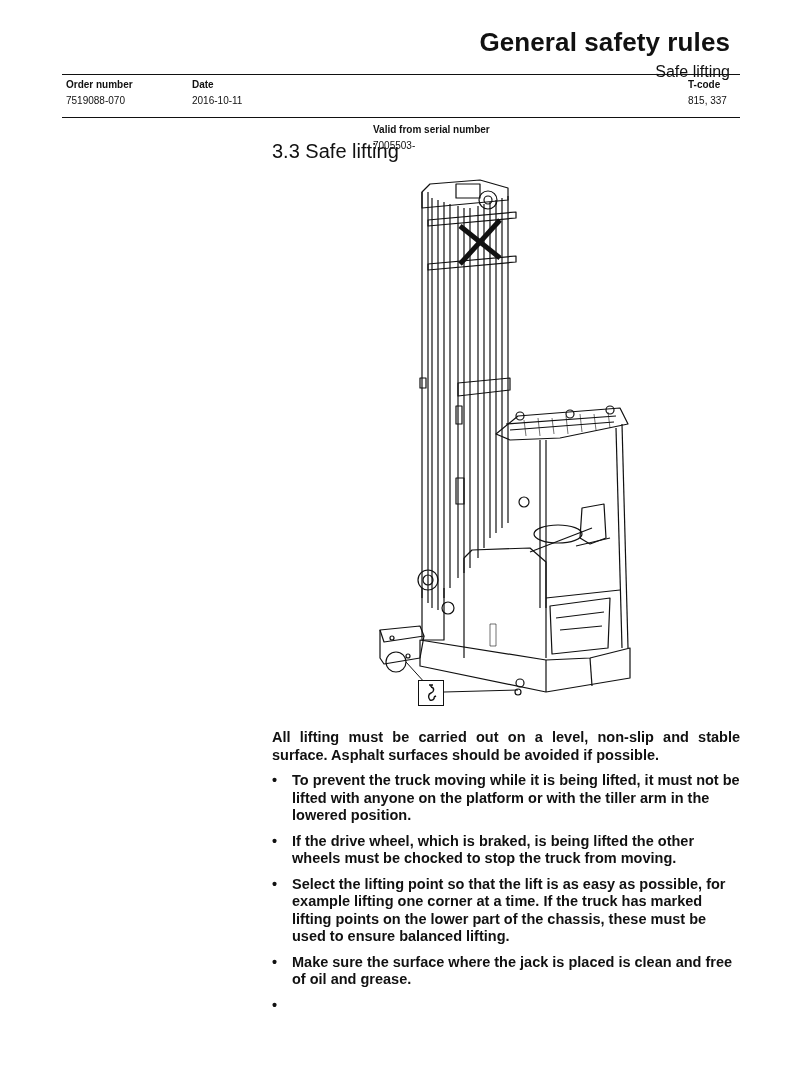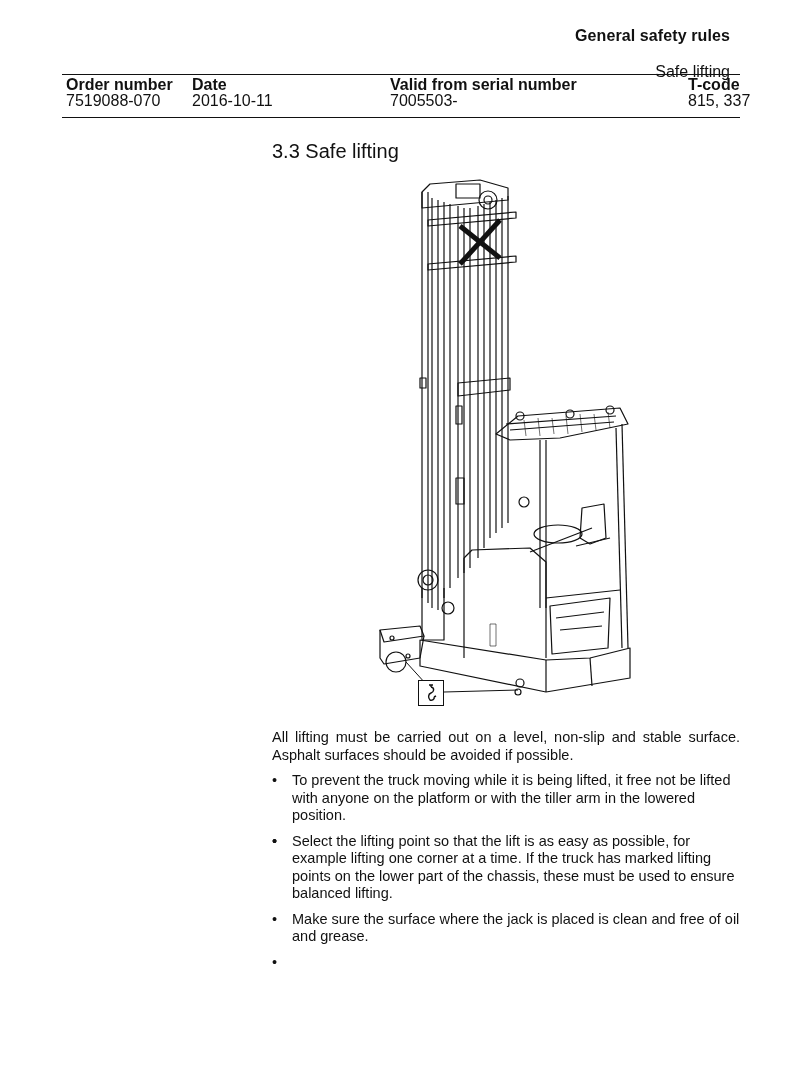--- a/index.html
+++ b/index.html
@@ -2,47 +2,47 @@
 <html><head>
   <meta charset="utf-8">
   <style>
     html, body { margin: 0; padding: 0; background: #ffffff; }
     body {
       width: 792px; height: 1074px; position: relative; overflow: hidden;
       font-family: "Liberation Sans", sans-serif; color: #111111;
     }
     .doc-title {
       position: absolute; right: 62px; top: 27px;
-      font-size: 16px; font-weight: bold; letter-spacing: 0.1px;
+      font-size: 26px; font-weight: bold; letter-spacing: 0.1px;
     }
     .doc-subtitle {
       position: absolute; right: 62px; top: 63px;
       font-size: 16px;
     }
     .rule { position: absolute; left: 62px; width: 678px; height: 0; border-top: 1px solid #111; }
     .rule.top { top: 74px; }
     .rule.bottom { top: 117px; }
-    .meta-col { position: absolute; top: 77px; font-size: 16px; line-height: 16px; }
+    .meta-col { position: absolute; top: 77px; font-size: 10px; line-height: 16px; }
     .meta-col .lbl { font-weight: bold; display: block; }
     .meta-col .val { display: block; }
     .col-order { left: 66px; }
     .col-date { left: 192px; }
-    .col-serial { left: 390px; }
+    .col-serial { left: 373px; margin-top: 45px; }
     .col-tcode { left: 688px; }
 
     .section-heading {
       position: absolute; left: 272px; top: 140px;
       font-size: 20px; font-weight: normal;
     }
     .figure {
       position: absolute; left: 360px; top: 178px; width: 290px; height: 532px;
     }
     .body-text {
       position: absolute; left: 272px; top: 729px; width: 468px;
-      font-size: 14.5px; line-height: 17.5px;
+      font-size: 14.5px; line-height: 17.5px; font-weight: bold;
     }
     .intro { margin: 0 0 8px 0; text-align: justify; }
     ul.bullets { list-style: none; margin: 0; padding: 0; }
     ul.bullets li {
       position: relative; padding-left: 20px; margin: 0 0 8px 0;
     }
     ul.bullets li .bullet {
       position: absolute; left: 0; top: 0; width: 12px;
     }
   </style>
@@ -165,24 +165,25 @@
       <path d="M15 16 L17 15"></path>
     </svg>
   </div>
 </div>
 
 <div class="body-text">
   <p class="intro">All lifting must be carried out on a level, non-slip and stable surface. Asphalt surfaces should be avoided if possible.</p>
   <ul class="bullets">
     <li>
       <span class="bullet">•</span>
-      <span>To prevent the truck moving while it is being lifted, it free not be lifted with anyone on the platform or with the tiller arm in the lowered position.</span>
+      <span>To prevent the truck moving while it is being lifted, it must not be lifted with anyone on the platform or with the tiller arm in the lowered position.</span>
     </li>
     <li>
       <span class="bullet">•</span>
+      <span>If the drive wheel, which is braked, is being lifted the other wheels must be chocked to stop the truck from moving.</span>
     </li>
     <li>
       <span class="bullet">•</span>
       <span>Select the lifting point so that the lift is as easy as possible, for example lifting one corner at a time. If the truck has marked lifting points on the lower part of the chassis, these must be used to ensure balanced lifting.</span>
     </li>
     <li>
       <span class="bullet">•</span>
       <span>Make sure the surface where the jack is placed is clean and free of oil and grease.</span>
     </li>
     <li>

